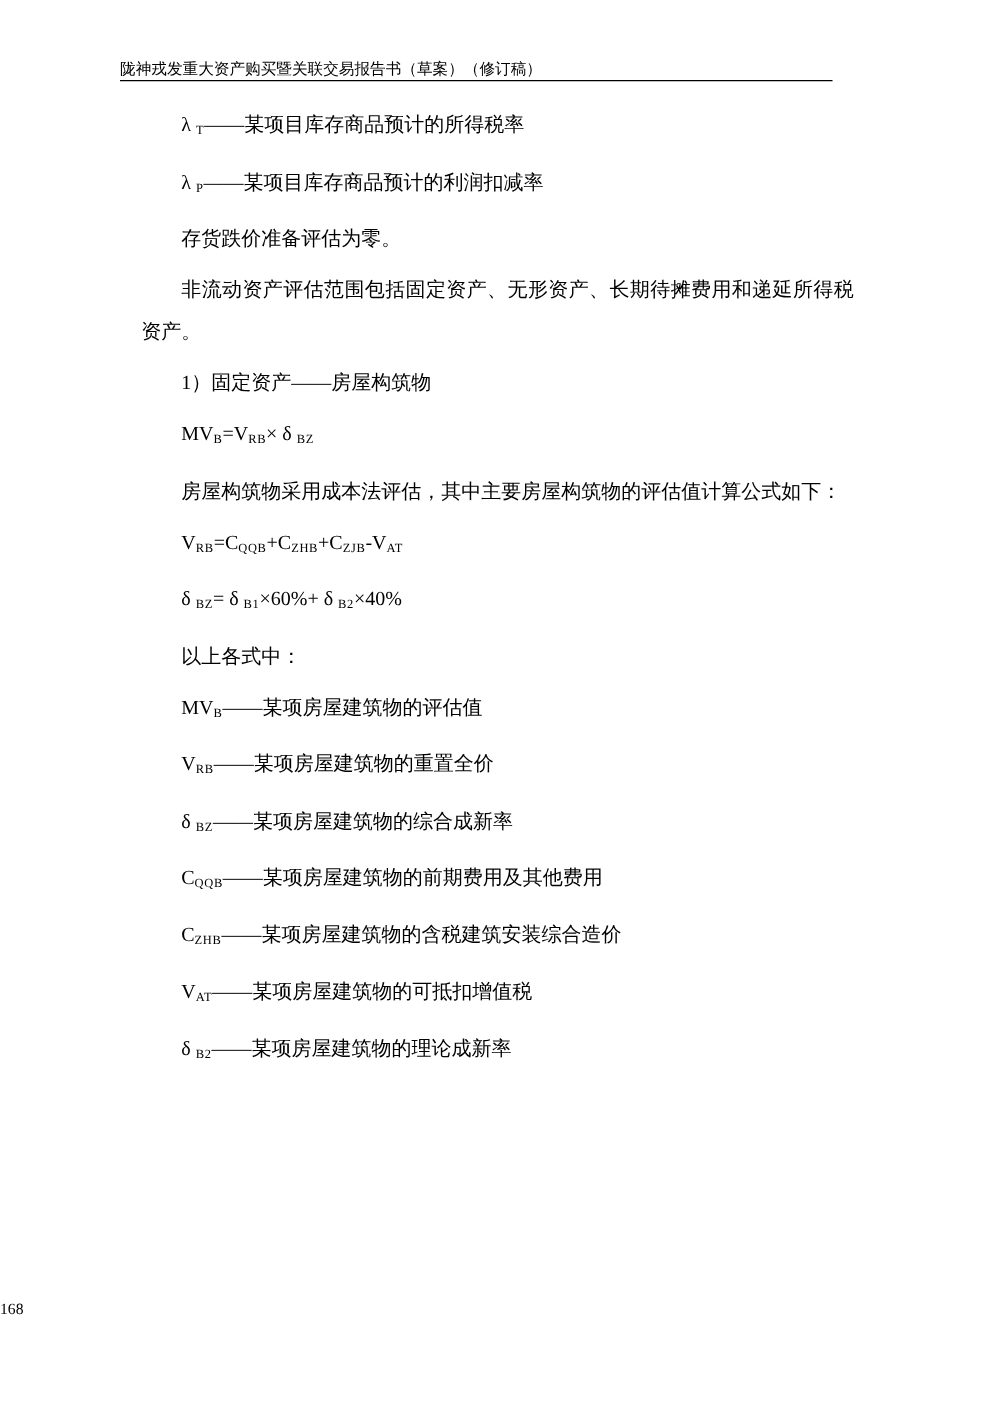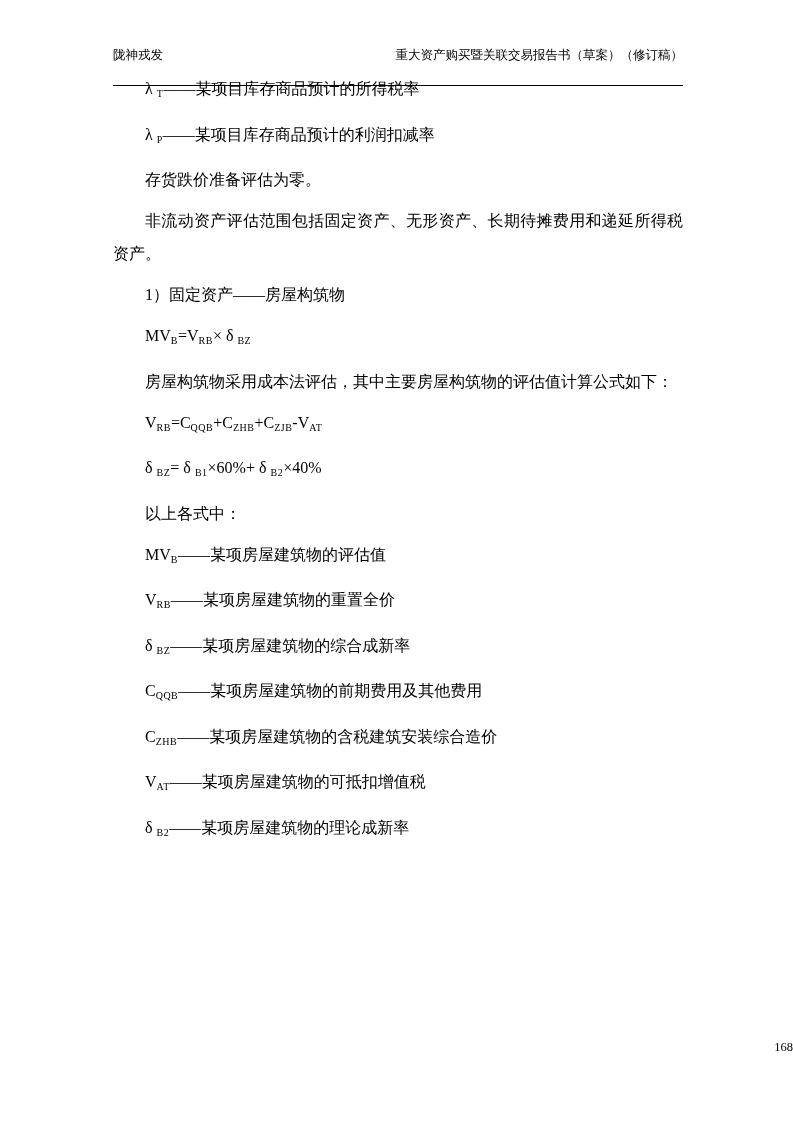--- a/index.html
+++ b/index.html
@@ -12,33 +12,32 @@
     width: 793px;
     height: 1122px;
     background: #ffffff;
     color: #000000;
     font-family: "Liberation Serif", "DejaVu Serif", serif;
     overflow: hidden;
   }
   .header {
     position: absolute;
     top: 47px;
-    left: 113px;
+    left: 96px;
     width: 570px;
     display: flex;
-    justify-content: space-between;
     align-items: flex-end;
     border-bottom: 1px solid #000000;
-    padding-bottom: 22px;
+    padding-bottom: 1px;
     font-size: 12.5px;
     line-height: 16px;
   }
   .doc-body {
     position: absolute;
-    top: 72px;
+    top: 84px;
     left: 113px;
     width: 570px;
     font-size: 16px;
   }
   .para {
     margin: 0 0 8px 0;
     line-height: 33px;
     text-indent: 2em;
     text-align: justify;
     text-justify: inter-character;
@@ -50,21 +49,21 @@
   .subscript {
     font-size: 10px;
     vertical-align: -2.5px;
     letter-spacing: 0.5px;
   }
   .footer {
     position: absolute;
     top: 1040px;
     left: 0;
     width: 793px;
-    text-align: right;
+    text-align: left;
     font-size: 12.5px;
   }
 </style>
 </head>
 <body>
 
 <div class="page">
 
   <div class="header">
     <span class="header-left">陇神戎发</span>

